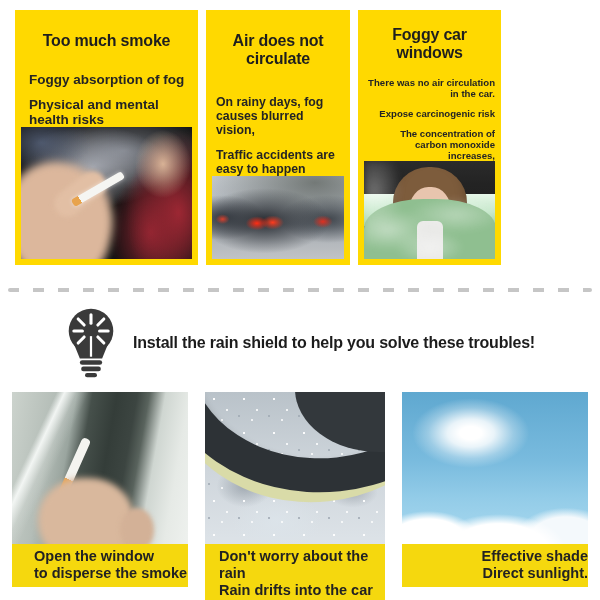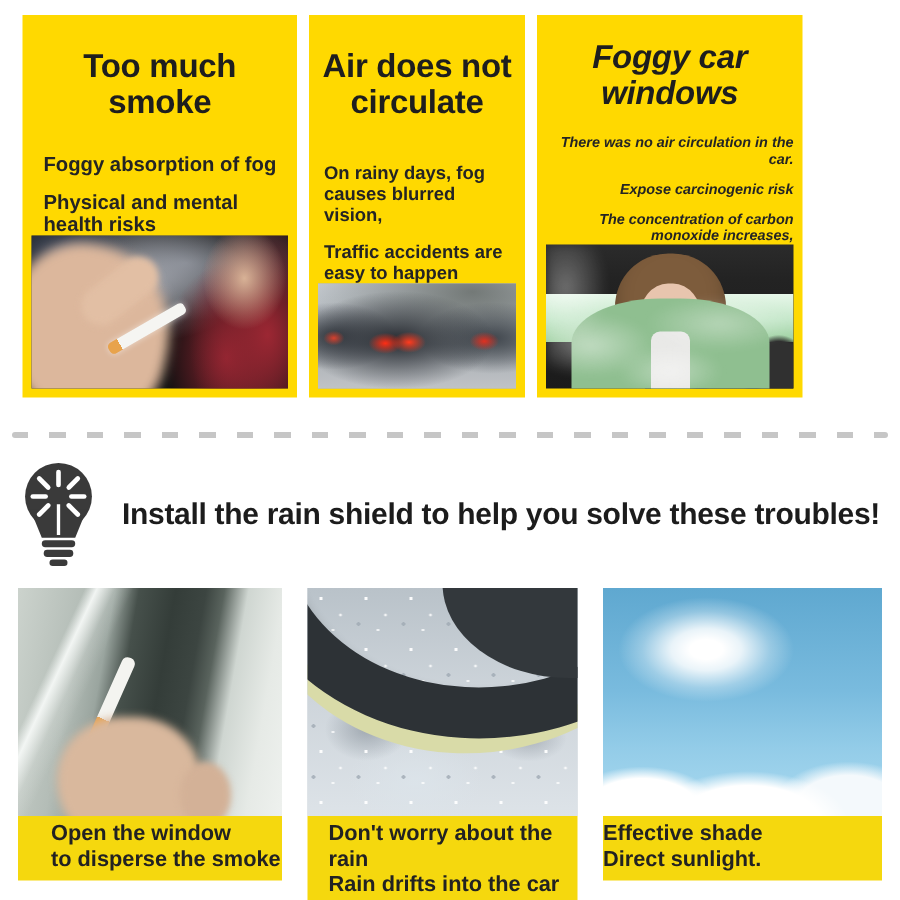--- a/index.html
+++ b/index.html
@@ -10,23 +10,23 @@
     -webkit-font-smoothing:antialiased;
   }
   
   .top-row{position:absolute;left:15px;top:10px;display:flex;gap:8px;}
   .card{
     background:#ffd900;height:255px;box-sizing:border-box;
     display:flex;flex-direction:column;padding:0 6px 6px 6px;
   }
   .card-1{width:183px;}
   .card-2{width:144px;}
-  .card-3{width:177px;font-style:italic;}
+  .card-3{width:143px;}
   .card h2{
-    margin:22px 0 0 0;text-align:center;font-size:22px;line-height:1.1;
+    margin:22px 0 0 0;text-align:center;font-size:16px;line-height:1.1;
     color:#1e1e1e;font-weight:700;letter-spacing:-0.2px;
   }
   .card-3 h2{margin-top:16px;}
   .card .body{margin:0;color:#242424;font-weight:700;}
   .card-1 .body{font-size:13.5px;padding-left:8px;}
   .card-1 .b1{margin-top:22px;}
   .card-1 .b2{margin-top:10px;}
   .card-2 .body{font-size:12.3px;padding-left:4px;}
   .card-2 .b1{margin-top:28px;}
   .card-2 .b2{margin-top:11px;}
@@ -121,38 +121,38 @@
     background:repeating-linear-gradient(90deg,#c6c6c6 0 11px,transparent 11px 25px);
     border-radius:2px;
   }
 
   
   .solution{
     position:absolute;top:303px;left:0;width:100%;height:80px;
     display:flex;align-items:center;justify-content:center;gap:16px;
   }
   .solution h1{
-    margin:0;font-size:20px;font-weight:700;color:#1c1c1c;letter-spacing:-0.2px;
+    margin:0;font-size:16px;font-weight:700;color:#1c1c1c;letter-spacing:-0.2px;
   }
   .bulb-svg{flex:0 0 auto;}
 
   
   .bottom-row{position:absolute;top:392px;left:12px;display:flex;gap:17px;}
   .bfig{margin:0;display:flex;flex-direction:column;}
   .bfig .photo{height:152px;position:relative;overflow:hidden;}
   .bfig-1{width:176px;}
   .bfig-2{width:180px;}
   .bfig-3{width:186px;}
   .caption{
     background:#f5d80e;color:#222;font-weight:700;font-size:14.5px;line-height:1.16;
     padding:4px 0 5px 0;
   }
   .bfig-1 .caption{padding-left:22px;}
   .bfig-2 .caption{padding-left:14px;}
-  .bfig-3 .caption{text-align:left;}
+  .bfig-3 .caption{text-align:right;}
 
   
   .photo-window{
     background:
       linear-gradient(100deg,#ccd3cd 0%,#b4bdb7 22%,#9aa59f 32%,#46504b 40%,#343d39 52%,#3c4541 62%,#59635d 68%,#cfd6d1 76%,#e6eae6 88%,#eef1ee 100%);
   }
   .glass-streak{
     position:absolute;left:-20px;top:-10px;width:120px;height:180px;
     background:linear-gradient(115deg,transparent 34%,rgba(245,248,246,0.95) 38%,rgba(245,248,246,0.2) 44%,transparent 50%);
   }

